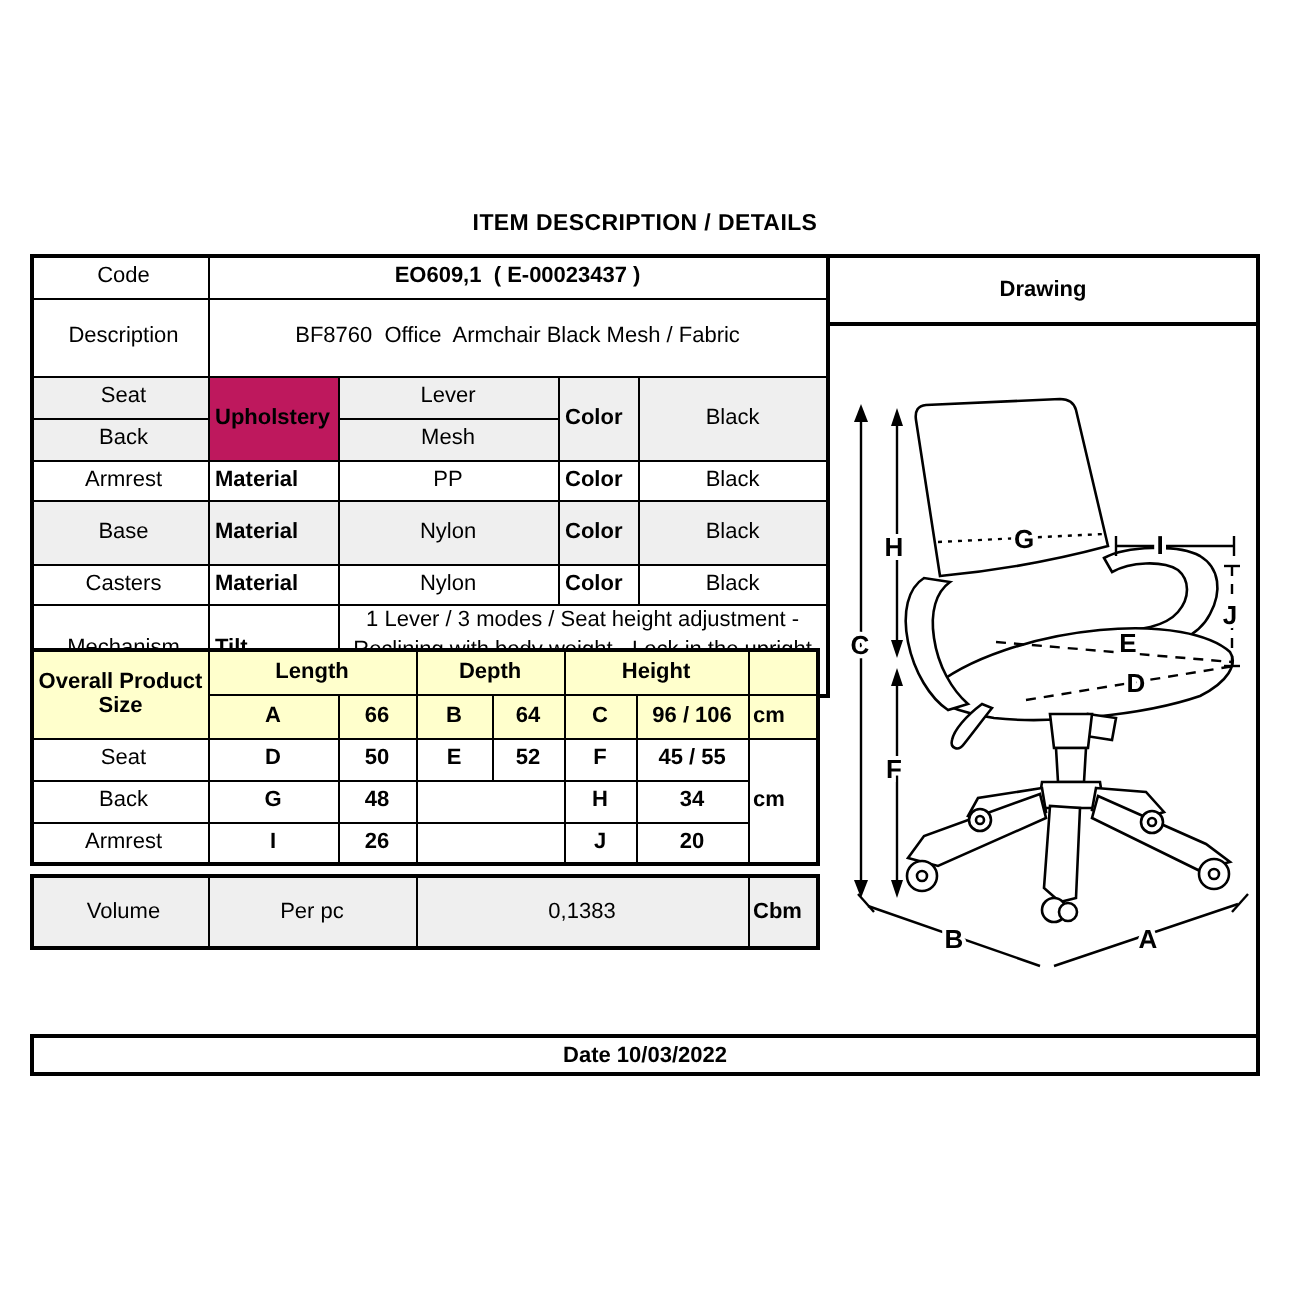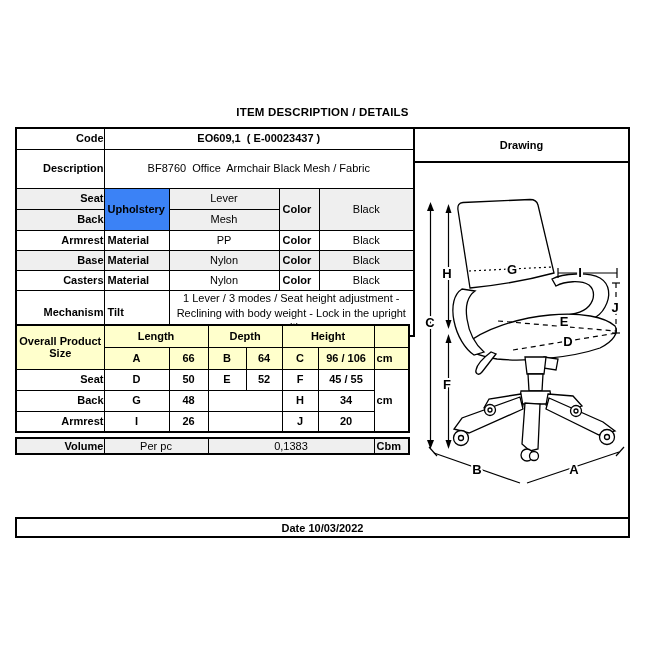--- a/index.html
+++ b/index.html
@@ -12,21 +12,21 @@
   .title{
     left:15px;top:106px;width:615px;text-align:center;
     font-size:11.5px;font-weight:bold;letter-spacing:.2px;
   }
   table{border-collapse:collapse;table-layout:fixed;}
   table.sec{position:absolute;border:2px solid #000;}
   td{
     border:1px solid #000;font-size:11px;text-align:center;
     vertical-align:middle;overflow:hidden;padding:0;line-height:1.15;
   }
-  td.lbl{font-weight:bold;text-align:right;padding-left:3px;}
+  td.lbl{font-weight:normal;text-align:center;padding-left:3px;}
   td.attr{font-weight:bold;text-align:left;padding-left:3px;}
   td.val{font-weight:normal;}
   td.bold{font-weight:bold;}
   td.unit{font-weight:bold;text-align:left;padding-left:2px;}
   tr.shade td{background:#efefef;}
   td.yellow{background:#ffffcc;}
   .pre{white-space:pre-wrap;}
   .mech{font-size:11px;line-height:1.3;padding:0 6px;margin-left:12px;}
   .packflex{display:flex;justify-content:space-between;align-items:center;
     padding:0 34px 0 16px;font-weight:bold;}
@@ -72,37 +72,37 @@
       <tr style="height:21px">
     <td class="lbl">Code</td>
     <td class="bold pre" colspan="4">EO609,1  ( E-00023437 )</td>
   </tr>
   <tr style="height:39px">
     <td class="lbl">Description</td>
     <td class="val pre" colspan="4">BF8760  Office  Armchair Black Mesh / Fabric</td>
   </tr>
   <tr style="height:21px" class="shade">
     <td class="lbl">Seat</td>
-    <td class="attr" rowspan="2" style="background:#3b82f6">Upholstery</td>
+    <td class="attr" rowspan="2" style="background:#be185d">Upholstery</td>
     <td class="val">Lever</td>
     <td class="attr" rowspan="2" style="background:#efefef">Color</td>
     <td class="val" rowspan="2" style="background:#efefef">Black</td>
   </tr>
   <tr style="height:21px" class="shade">
     <td class="lbl">Back</td>
     <td class="val">Mesh</td>
   </tr>
   <tr style="height:20px">
     <td class="lbl">Armrest</td>
     <td class="attr">Material</td>
     <td class="val">PP</td>
     <td class="attr">Color</td>
     <td class="val">Black</td>
   </tr>
-  <tr style="height:20px" class="shade">
+  <tr style="height:32px" class="shade">
     <td class="lbl">Base</td>
     <td class="attr">Material</td>
     <td class="val">Nylon</td>
     <td class="attr">Color</td>
     <td class="val">Black</td>
   </tr>
   <tr style="height:20px">
     <td class="lbl">Casters</td>
     <td class="attr">Material</td>
     <td class="val">Nylon</td>
@@ -175,21 +175,21 @@
   </table>
 
 <table class="sec" style="left:15px;top:437px;width:393px;">
   <colgroup>
       <col style="width:88px">
       <col style="width:104px">
       <col style="width:166px">
       <col style="width:35px">
     </colgroup>
   <tbody>
-  <tr style="height:16px" class="shade">
+  <tr style="height:36px" class="shade">
     <td class="lbl">Volume</td>
     <td class="val">Per pc</td>
     <td class="val">0,1383</td>
     <td class="unit">Cbm</td>
   </tr>
 </tbody>
   </table>
 
 <div class="abs drawhead">Drawing</div>
 <div class="abs drawarea">

